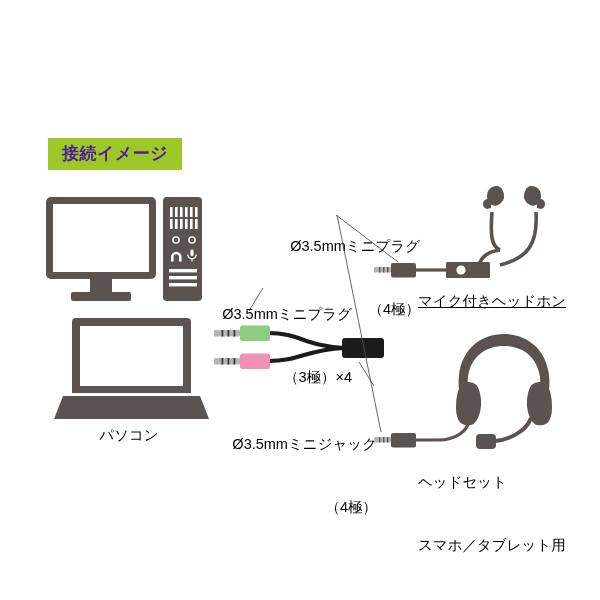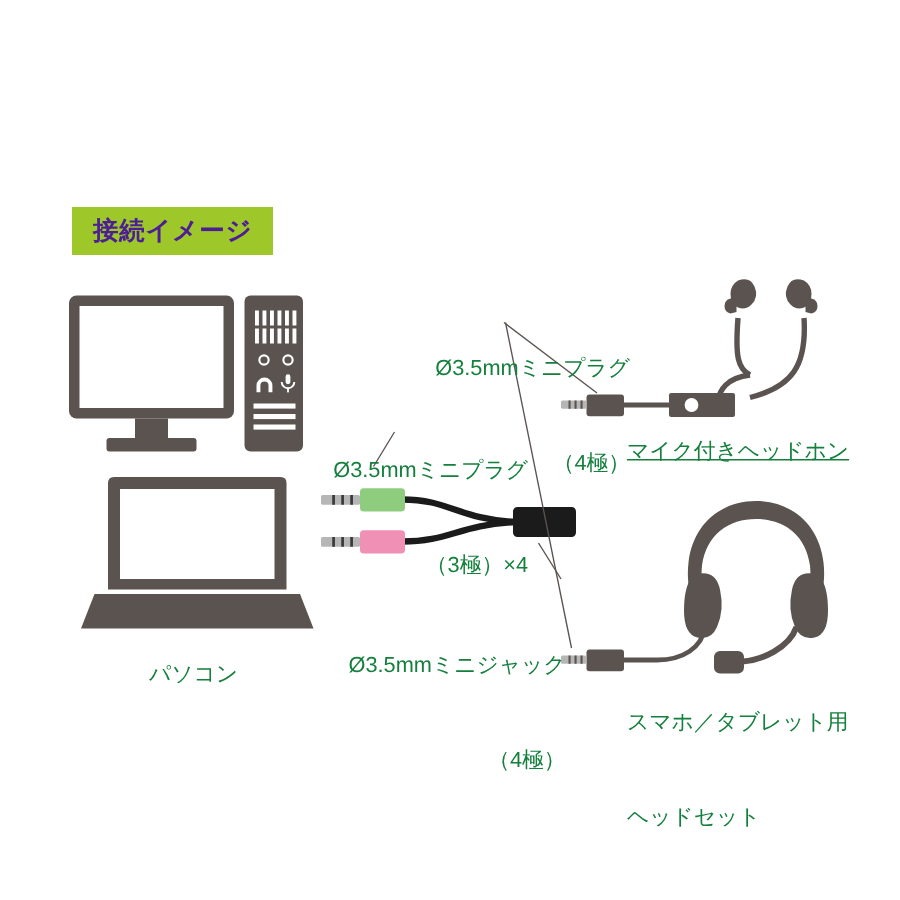--- a/index.html
+++ b/index.html
@@ -29,21 +29,21 @@
     font-size: 17px;
     font-weight: bold;
     letter-spacing: 0.5px;
     line-height: 1;
     white-space: nowrap;
   }
 
   
   .caption {
     position: absolute;
-    color: #15803d;
+    color: #000000;
     font-size: 14.5px;
     line-height: 1.45;
     white-space: pre;
   }
   .caption.right-align { text-align: right; }
   .caption.center-align { text-align: center; }
 
   
   .art {
     position: absolute;
@@ -216,19 +216,19 @@
   </div>
 
   <div class="caption right-align" style="left:280px; top:194px; width:140px;">
     <div>Ø3.5mmミニプラグ</div>
     <div>（4極）</div>
   </div>
 
   <div class="caption" style="left:418px; top:291px;text-decoration:underline;">マイク付きヘッドホン</div>
 
   <div class="caption" style="left:418px; top:430px;">
+    <div>ヘッドセット</div>
     <div>スマホ／タブレット用</div>
-    <div>ヘッドセット</div>
-  </div>
-
-  <div class="caption center-align" style="left:74px; top:440px; width:110px;">パソコン</div>
+  </div>
+
+  <div class="caption center-align" style="left:74px; top:425px; width:110px;">パソコン</div>
 
 </div>
 
 </body></html>

